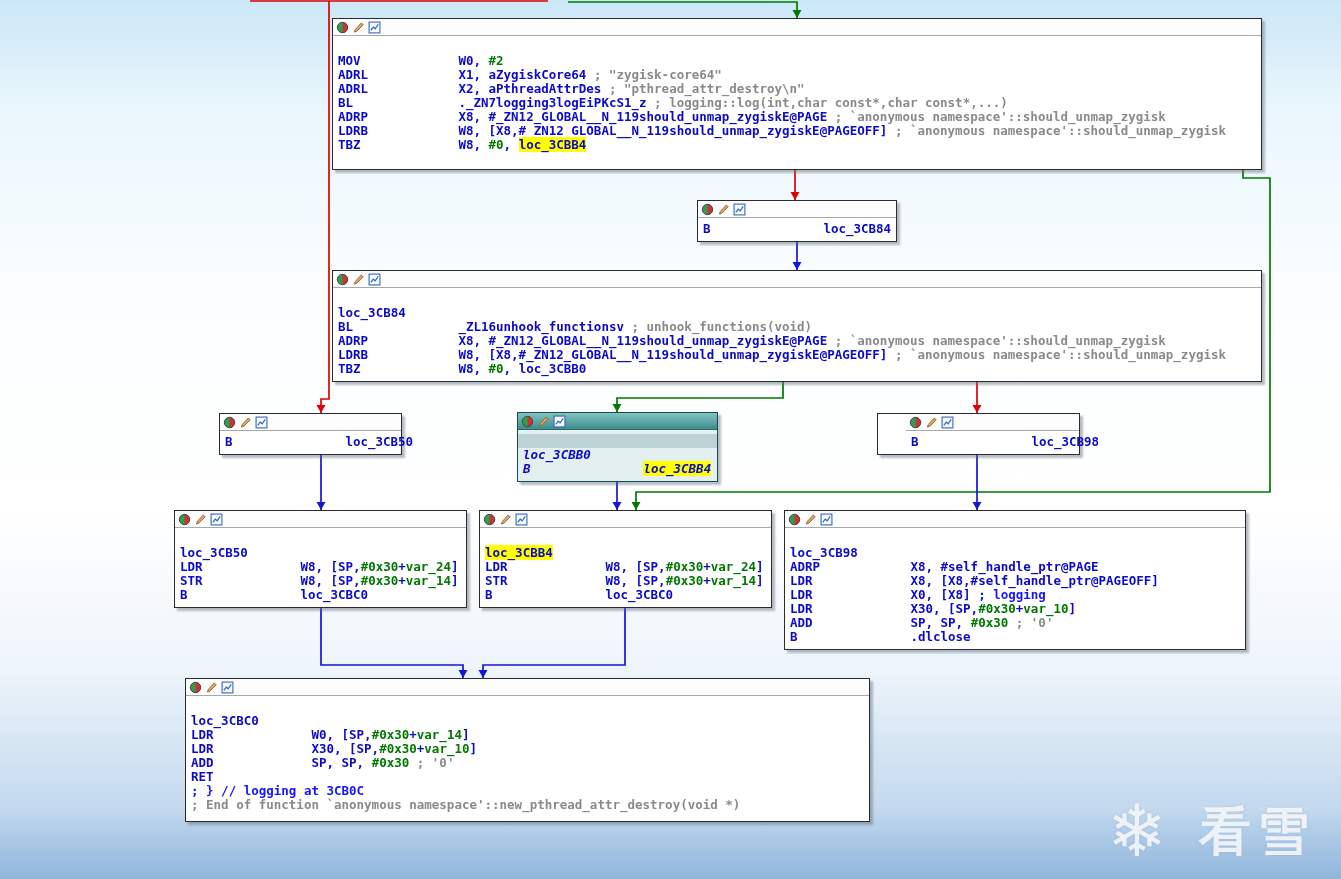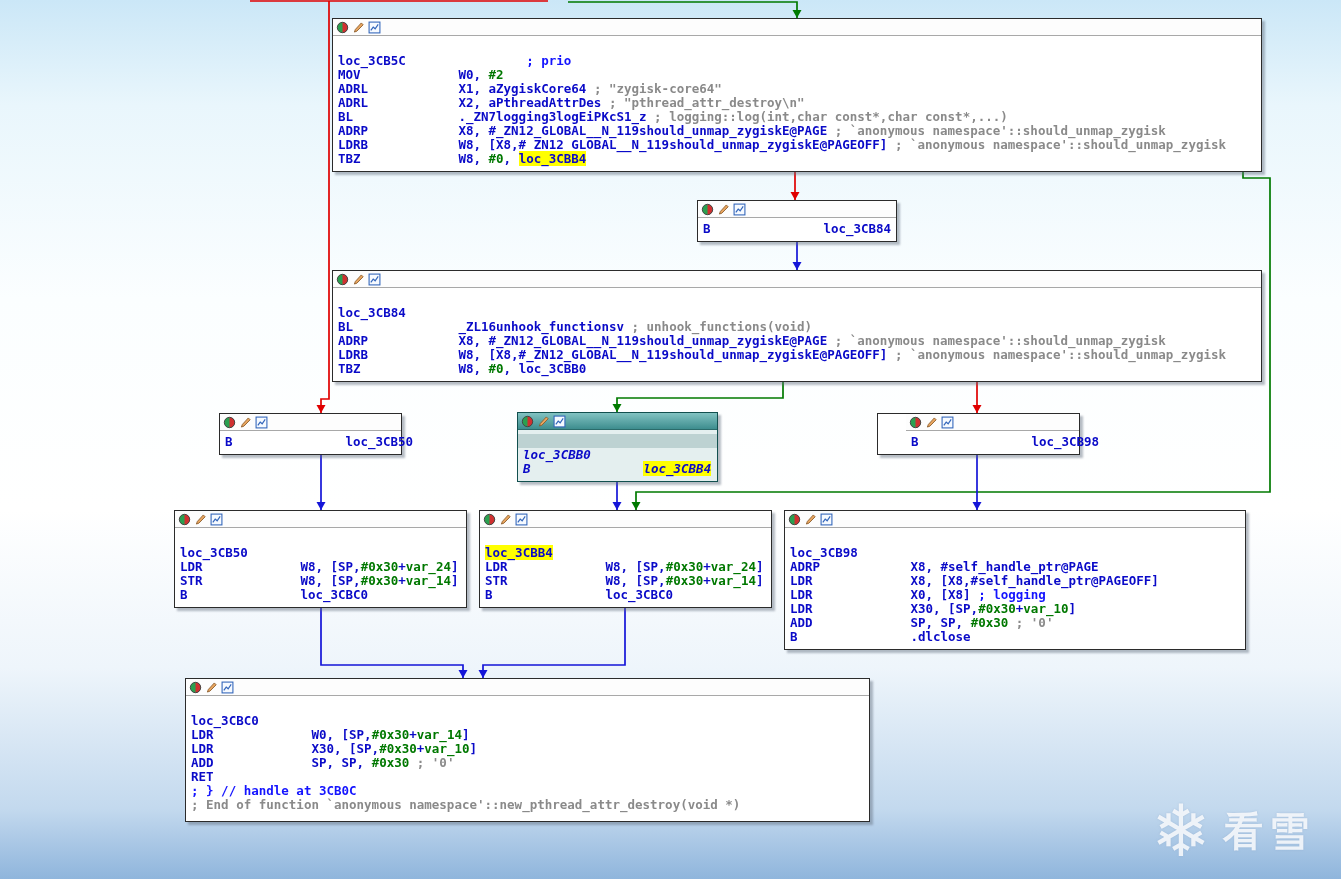--- a/index.html
+++ b/index.html
@@ -52,21 +52,21 @@
   .watermark {
     position:absolute; right:26px; bottom:12px; z-index:3;
     display:flex; align-items:center; gap:12px;
     color:rgba(255,255,255,.82);
     font-family:"DejaVu Sans","Liberation Sans",sans-serif;
     font-weight:bold;
     text-shadow:0 0 2px rgba(140,165,200,.55);
     pointer-events:none;
   }
   .wm-flake { font-size:72px; line-height:72px; }
-  .wm-text  { font-size:40px; line-height:72px; letter-spacing:6px; }
+  .wm-text  { font-size:52px; line-height:72px; letter-spacing:6px;margin-left:20px; }
 </style>
 </head>
 <body>
 
 <div id="screen">
   <svg id="edges" width="1341" height="879">
       <polyline points="568,2 797,2 797,18" fill="none" stroke="#007a00" stroke-width="1.7"></polyline>
       <polygon points="792.5,10 801.5,10 797,18" fill="#007a00"></polygon>
       <polyline points="250,1 548,1" fill="none" stroke="#e00000" stroke-width="1.7"></polyline>
       <polyline points="329,1 329,399 321,399 321,413" fill="none" stroke="#e00000" stroke-width="1.7"></polyline>
@@ -109,21 +109,20 @@
           </span>
           <span class="icon-btn">
             <svg viewBox="0 0 12 12">
               <rect x="1" y="1" width="10" height="10" fill="#f6faff" stroke="#3366bb" stroke-width="1"></rect>
               <polyline points="2.6,8.6 4.8,5.6 6.6,7.2 9.4,3.2" fill="none" stroke="#3366bb" stroke-width="1.1"></polyline>
             </svg>
           </span>
         </div>
         <div class="node-body">
           <div class="code-line"> </div>
-          <div class="code-line"><span class="seg-pln">loc_3CB5C</span><span class="seg-pln">                </span><span class="seg-ucmt">; prio</span></div>
           <div class="code-line"><span class="seg-pln">MOV             W0, </span><span class="seg-num">#2</span></div>
           <div class="code-line"><span class="seg-pln">ADRL            X1, aZygiskCore64</span><span class="seg-cmt"> ; "zygisk-core64"</span></div>
           <div class="code-line"><span class="seg-pln">ADRL            X2, aPthreadAttrDes</span><span class="seg-cmt"> ; "pthread_attr_destroy\n"</span></div>
           <div class="code-line"><span class="seg-pln">BL              ._ZN7logging3logEiPKcS1_z</span><span class="seg-cmt"> ; logging::log(int,char const*,char const*,...)</span></div>
           <div class="code-line"><span class="seg-pln">ADRP            X8, #_ZN12_GLOBAL__N_119should_unmap_zygiskE@PAGE</span><span class="seg-cmt"> ; `anonymous namespace'::should_unmap_zygisk</span></div>
           <div class="code-line"><span class="seg-pln">LDRB            W8, [X8,#_ZN12_GLOBAL__N_119should_unmap_zygiskE@PAGEOFF]</span><span class="seg-cmt"> ; `anonymous namespace'::should_unmap_zygisk</span></div>
           <div class="code-line"><span class="seg-pln">TBZ             W8, </span><span class="seg-num">#0</span><span class="seg-pln">, </span><span class="seg-hl">loc_3CBB4</span></div>
         </div>
       </div>
       <div class="node" style="left: 697px; top: 200px; width: 200px; min-height: 38px;">
@@ -369,21 +368,21 @@
             </svg>
           </span>
         </div>
         <div class="node-body">
           <div class="code-line"> </div>
           <div class="code-line"><span class="seg-pln">loc_3CBC0</span></div>
           <div class="code-line"><span class="seg-pln">LDR             W0, [SP,</span><span class="seg-num">#0x30</span><span class="seg-pln">+</span><span class="seg-num">var_14</span><span class="seg-pln">]</span></div>
           <div class="code-line"><span class="seg-pln">LDR             X30, [SP,</span><span class="seg-num">#0x30</span><span class="seg-pln">+</span><span class="seg-num">var_10</span><span class="seg-pln">]</span></div>
           <div class="code-line"><span class="seg-pln">ADD             SP, SP, </span><span class="seg-num">#0x30</span><span class="seg-cmt"> ; '0'</span></div>
           <div class="code-line"><span class="seg-pln">RET</span></div>
-          <div class="code-line"><span class="seg-ucmt">; } // handle at 3CB0C</span></div>
+          <div class="code-line"><span class="seg-ucmt">; } // logging at 3CB0C</span></div>
           <div class="code-line"><span class="seg-cmt">; End of function `anonymous namespace'::new_pthread_attr_destroy(void *)</span></div>
         </div>
       </div>
     </div>
   <div class="watermark">
     <span class="wm-flake">❄</span>
     <span class="wm-text">看雪</span>
   </div>
 </div>
 

